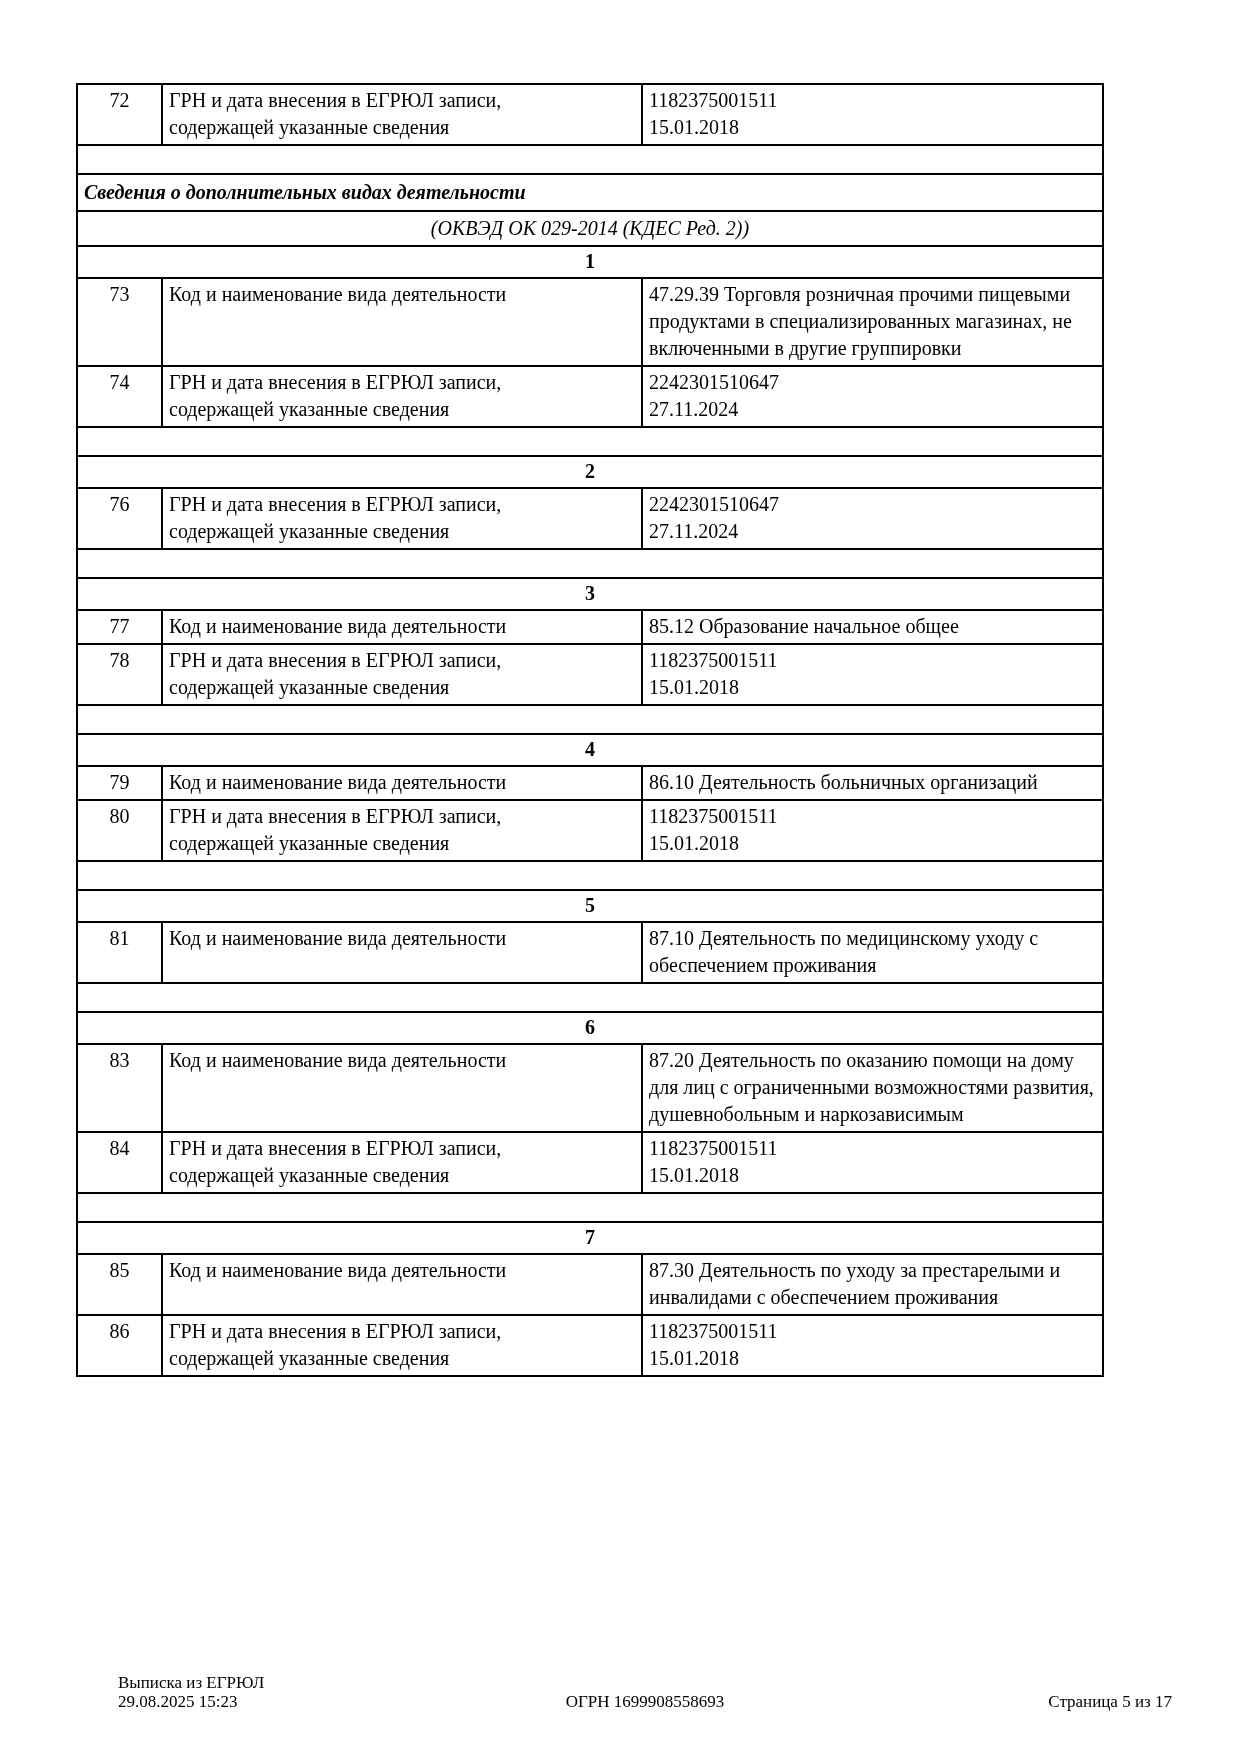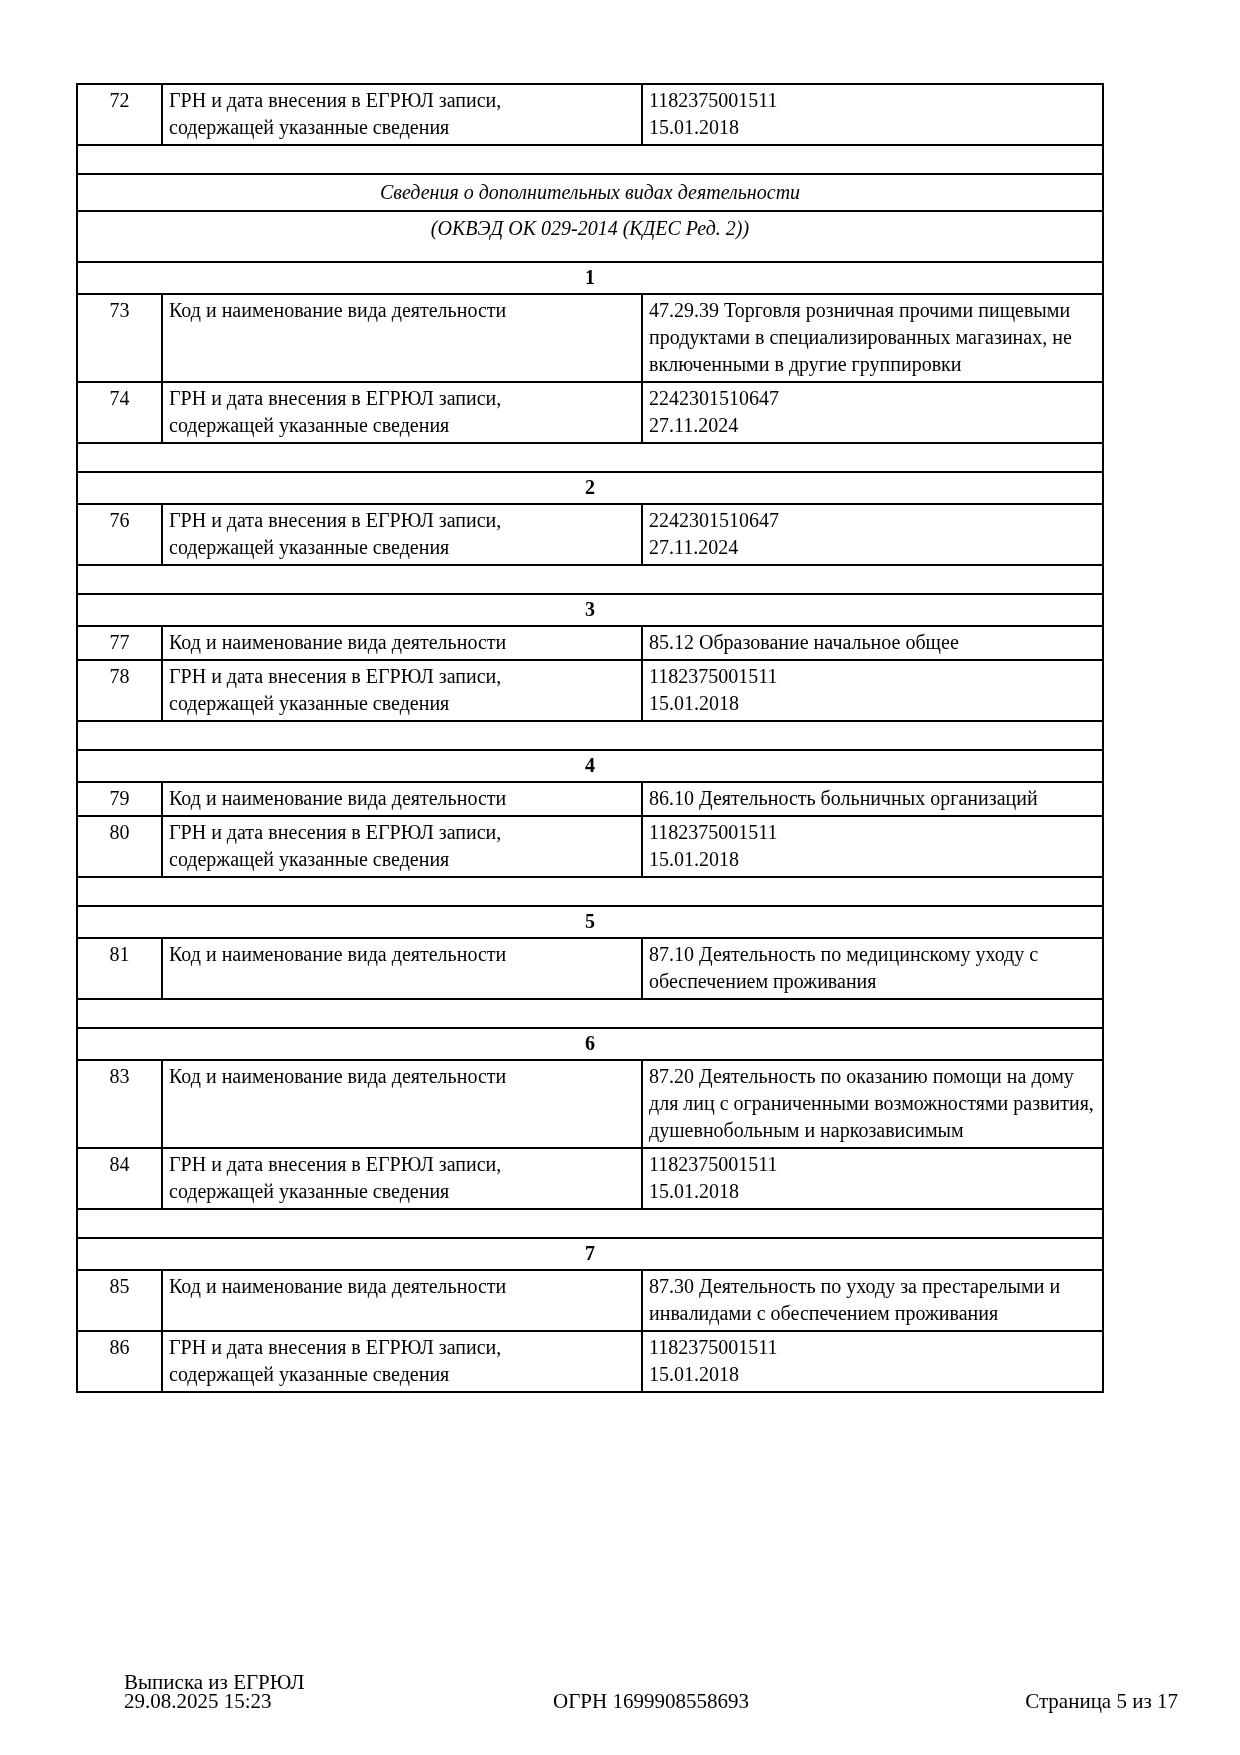--- a/index.html
+++ b/index.html
@@ -40,41 +40,40 @@
     height: 27px;
     padding: 0;
   }
   tr.number-row td {
     text-align: center;
     font-weight: bold;
     padding-top: 1px;
     padding-bottom: 2px;
   }
   tr.header-row td {
-    text-align: center;
-    font-weight: normal;
+    font-weight: bold;
     font-style: italic;
     padding-top: 4px;
     padding-bottom: 4px;
   }
   tr.subheader-row td {
     text-align: center;
     font-style: italic;
     padding-top: 3px;
-    padding-bottom: 19px;
+    padding-bottom: 3px;
   }
   .page-footer {
     position: absolute;
-    left: 124px;
+    left: 118px;
     top: 1652px;
     width: 1054px;
     display: flex;
     justify-content: space-between;
     align-items: flex-end;
-    font-size: 21px;
+    font-size: 17px;
     line-height: 19px;
   }
   .page-footer .fcol { flex: 1; }
   .page-footer .fcenter { text-align: center; }
   .page-footer .fright { text-align: right; margin-top: 40px; }
 </style>
 </head>
 <body>
 
 <table class="doc-table">

